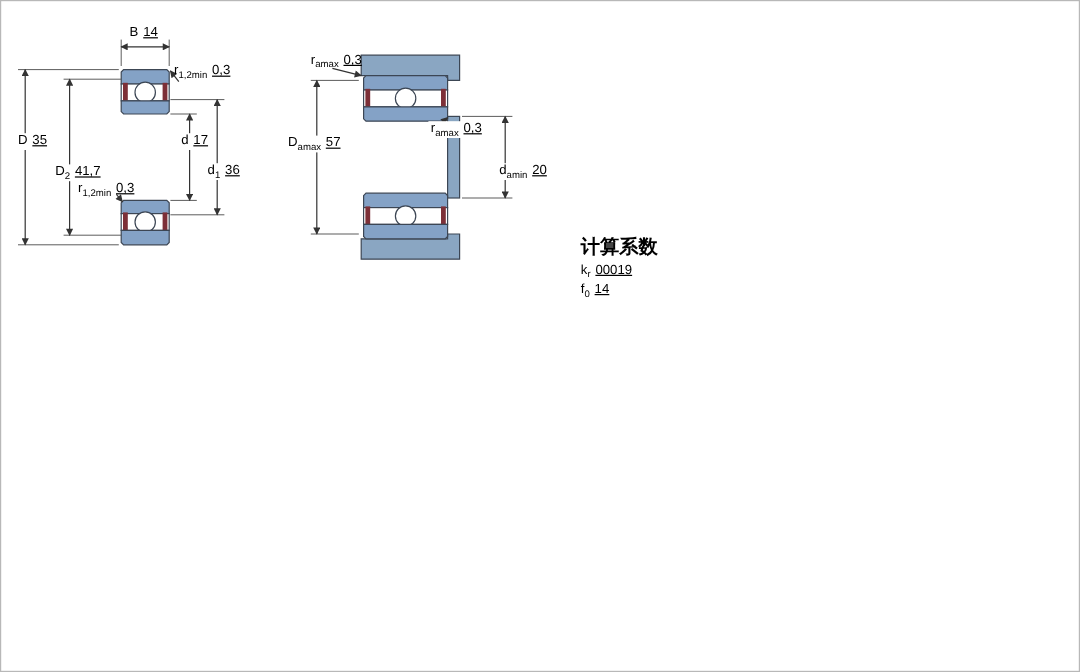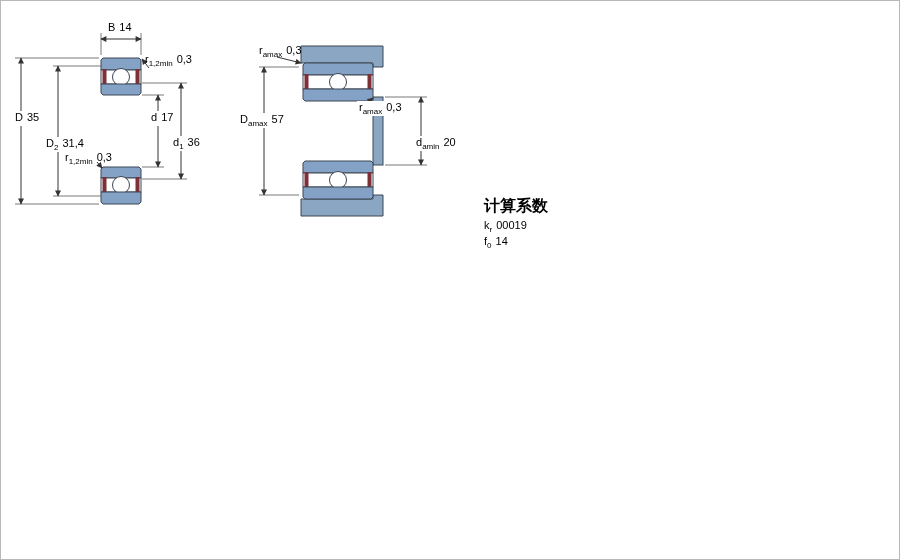--- a/index.html
+++ b/index.html
@@ -19,21 +19,21 @@
   .labels{position:absolute;left:0;top:0;width:100%;height:100%;}
   .dim-label{
     position:absolute;
     font-size:11px;
     line-height:13px;
     color:#000;
     white-space:nowrap;
   }
   .dim-label.bg{background:#fff;padding:0 2px;}
   .dim-label sub{font-size:8px;line-height:8px;text-align:right;}
-  .dim-label .val{margin-left:4px;}
+  .dim-label .val{margin-left:4px;text-decoration:underline;}
   .calc-heading{
     position:absolute;
     font-size:16px;
     font-weight:bold;
     color:#000;
     white-space:nowrap;
   }
 </style>
 </head>
 <body>
@@ -115,21 +115,21 @@
   </svg>
 
   <div class="labels">
 
     <span class="dim-label" style="left:107px;top:20px"><span>B</span><sub></sub><span class="val">14</span></span>
 
     <span class="dim-label" style="left:144px;top:52px"><span>r</span><sub>1,2min</sub><span class="val">0,3</span></span>
 
     <span class="dim-label bg" style="left:12px;top:110px"><span>D</span><sub></sub><span class="val">35</span></span>
 
-    <span class="dim-label bg" style="left:43px;top:136px"><span>D</span><sub>2</sub><span class="val">31,4</span></span>
+    <span class="dim-label bg" style="left:43px;top:136px"><span>D</span><sub>2</sub><span class="val">41,7</span></span>
 
     <span class="dim-label" style="left:64px;top:150px"><span>r</span><sub>1,2min</sub><span class="val">0,3</span></span>
 
     <span class="dim-label bg" style="left:148px;top:110px"><span>d</span><sub></sub><span class="val">17</span></span>
 
     <span class="dim-label bg" style="left:170px;top:135px"><span>d</span><sub>1</sub><span class="val">36</span></span>
 
     <span class="dim-label" style="left:258px;top:43px"><span>r</span><sub>amax</sub><span class="val">0,3</span></span>
 
     <span class="dim-label bg" style="left:237px;top:112px"><span>D</span><sub>amax</sub><span class="val">57</span></span>

